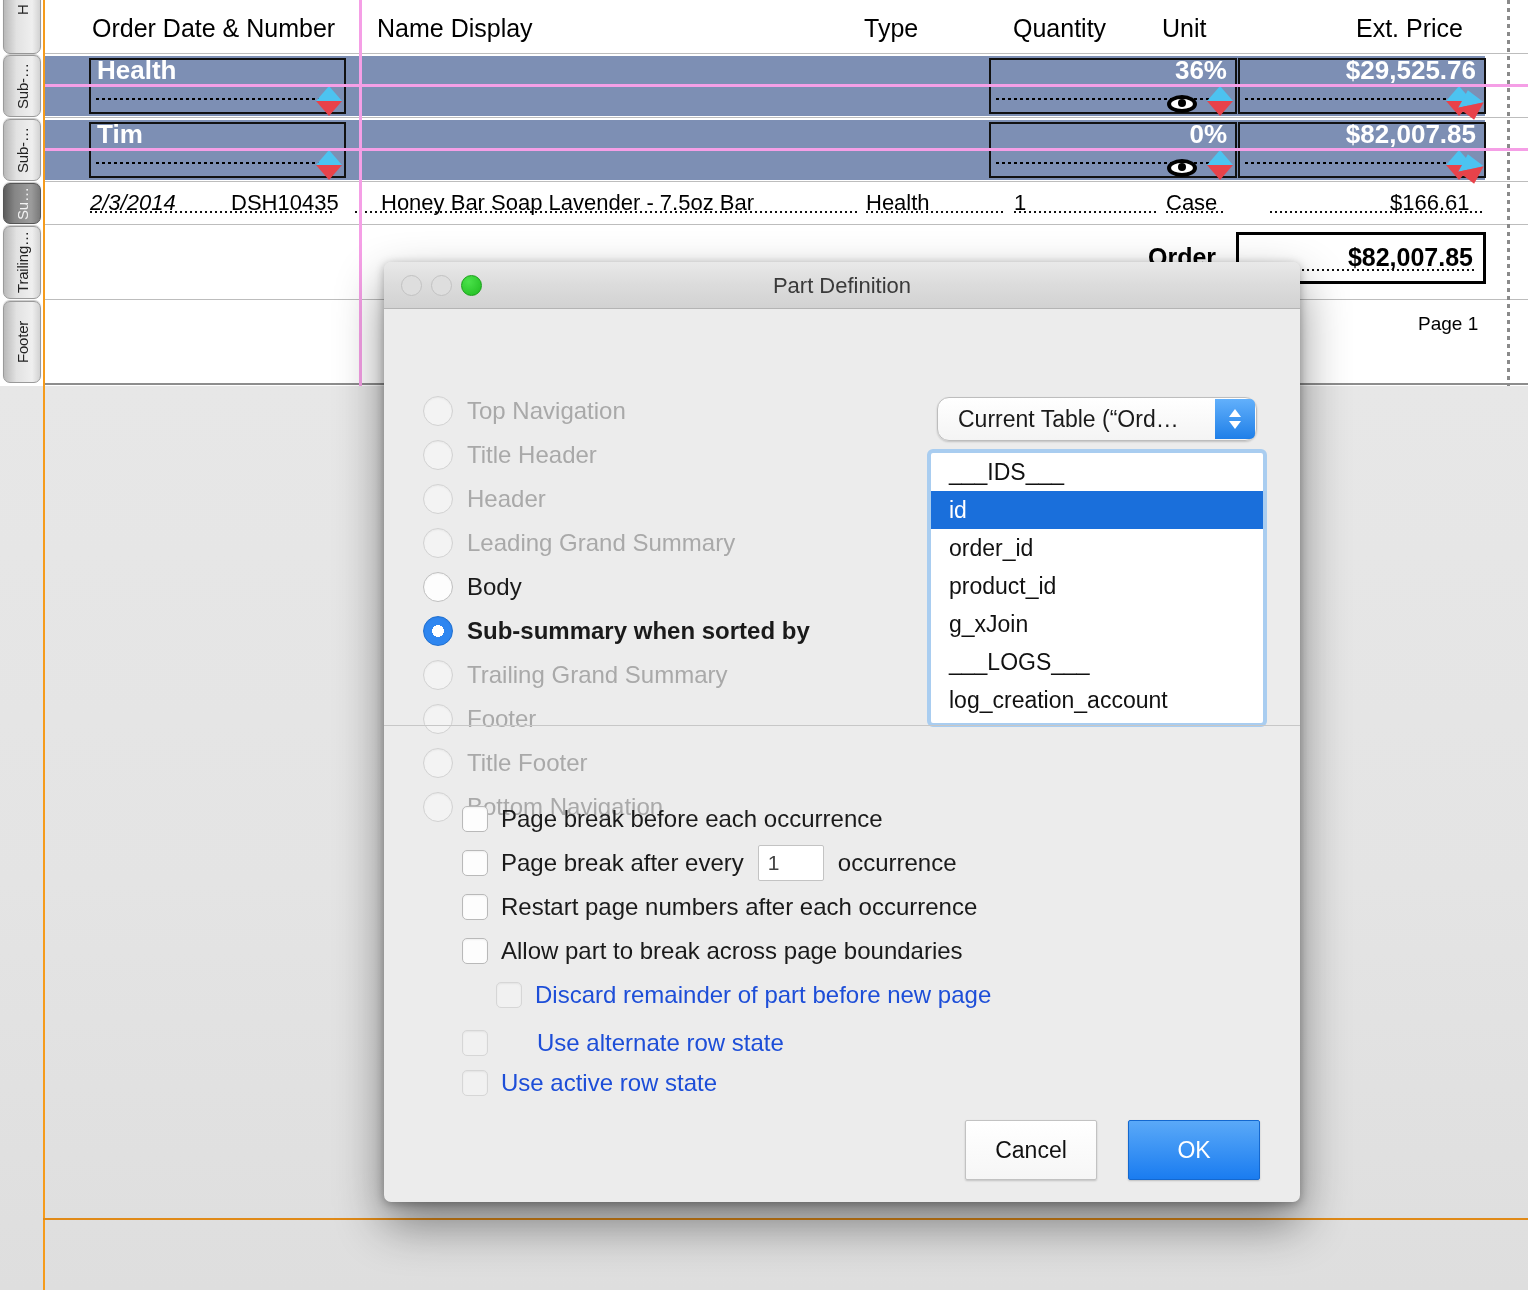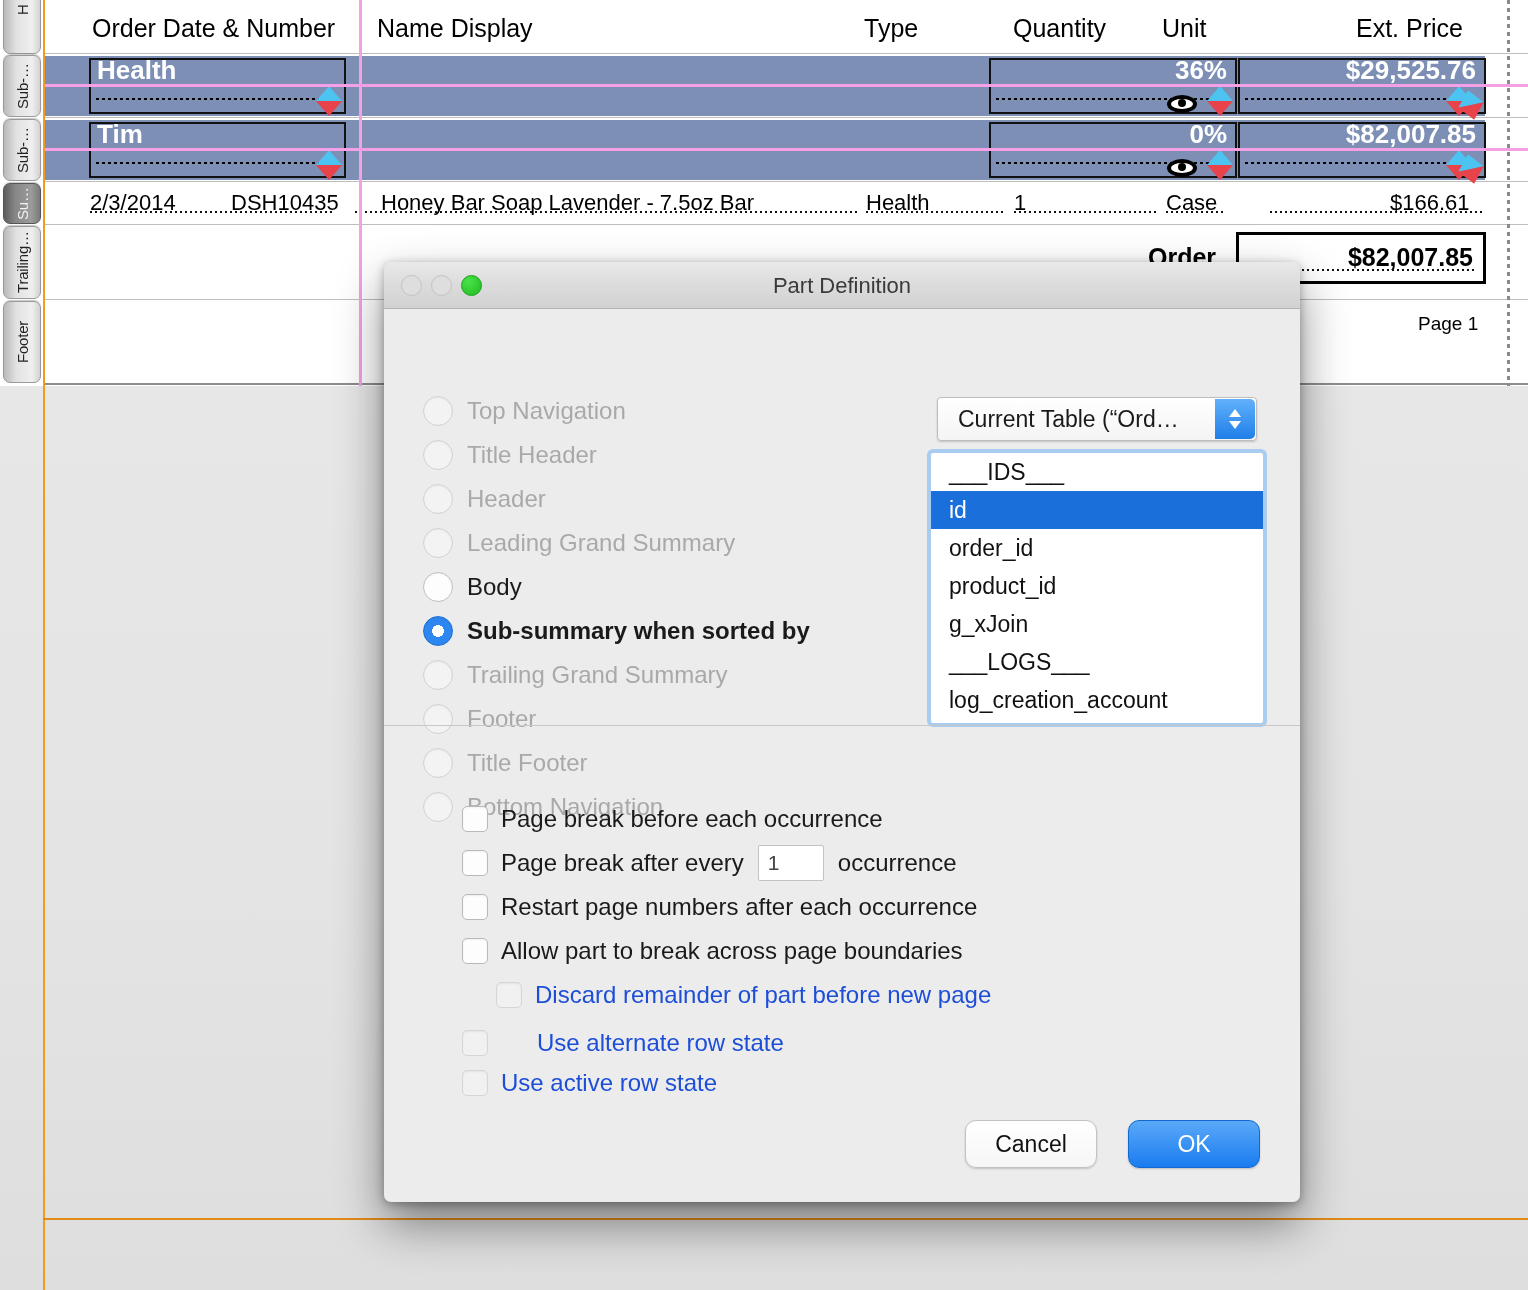--- a/index.html
+++ b/index.html
@@ -106,21 +106,21 @@
      background:#fdfdfd;border:1px solid #c0c0c0;flex:0 0 auto;
      box-shadow:inset 0 1px 2px rgba(0,0,0,.05);}
   .radio.off-dim{background:#f3f3f3;border-color:#d2d2d2;}
   .radio.on{background:radial-gradient(circle at 50% 50%,#fff 0 6px,#2e86f0 6px);border:1px solid #1f6fd0;}
   .rlabel{margin-left:14px;font-size:24px;color:#1a1a1a;white-space:nowrap;}
   .rlabel.dim{color:#a9a9a9;}
 
   
   #tbl-popup{position:absolute;left:553px;top:88px;width:320px;height:44px;
      background:linear-gradient(180deg,#ffffff,#f4f4f4);
-     border:1px solid #bdbdbd;border-radius:4px;box-sizing:border-box;
+     border:1px solid #bdbdbd;border-radius:12px;box-sizing:border-box;
      box-shadow:0 1px 2px rgba(0,0,0,.18);display:flex;align-items:center;}
   #tbl-popup .ptxt{flex:1;padding-left:20px;font-size:23px;color:#1a1a1a;white-space:nowrap;overflow:hidden;}
   #tbl-popup .parrow{width:40px;height:40px;margin:1px 1px 1px 0;border-radius:0 5px 5px 0;
      background:linear-gradient(180deg,#62b0fb,#1f7fe8);
      display:flex;flex-direction:column;align-items:center;justify-content:center;color:#fff;
      font-size:13px;line-height:12px;}
 
   #field-list{position:absolute;left:543px;top:140px;width:340px;height:278px;
      background:#ffffff;border:4px solid #a9cdf0;border-radius:6px;box-sizing:border-box;overflow:hidden;}
   .fl-item{height:38px;line-height:38px;padding-left:18px;font-size:23px;color:#111;white-space:nowrap;}
@@ -135,21 +135,21 @@
      background:#fdfdfd;border:1px solid #b9b9b9;flex:0 0 auto;
      box-shadow:inset 0 1px 2px rgba(0,0,0,.06);}
   .cbox.dim{background:#f1f1f1;border-color:#d6d6d6;}
   .clabel{margin-left:13px;font-size:24px;color:#1a1a1a;white-space:nowrap;}
   .clabel.dim{color:#1d4ed8;}
   #occ-input{width:66px;height:36px;box-sizing:border-box;background:#fff;
      border:1px solid #c3c3c3;border-radius:2px;margin:0 14px;
      font-size:21px;color:#444;padding-left:9px;line-height:34px;}
 
   
-  .btn{position:absolute;height:48px;border-radius:11px;box-sizing:border-box;
+  .btn{position:absolute;height:60px;border-radius:2px;box-sizing:border-box;
      display:flex;align-items:center;justify-content:center;font-size:23px;}
   #btn-cancel{left:581px;top:858px;width:132px;background:linear-gradient(180deg,#ffffff,#f6f6f6);
      border:1px solid #c2c2c2;color:#111;box-shadow:0 1px 2px rgba(0,0,0,.18);}
   #btn-ok{left:744px;top:858px;width:132px;
      background:linear-gradient(180deg,#5aa9f8,#1a7cf0);border:1px solid #1468cf;color:#fff;
      box-shadow:0 1px 2px rgba(0,0,0,.2);}
 </style>
 </head>
 <body>
 
@@ -230,21 +230,21 @@
     <span class="diamond" style="right:12px;bottom:-4px;">
         <span class="up"></span>
         <span class="dn"></span>
       </span>
     <span class="diamond extra" style="right:0px;bottom:-8px;">
         <span class="up"></span>
         <span class="dn"></span>
       </span>
   </div>
 
-  <div class="rpt body" style="left:90px;top:190px;">2/3/2014</div>
+  <div class="rpt body" style="left:90px;top:190px;font-style:italic;">2/3/2014</div>
   <div class="rpt body" style="left:231px;top:190px;text-align:center;">DSH10435</div>
   <div class="rpt body" style="left:381px;top:190px;">Honey Bar Soap Lavender - 7.5oz Bar</div>
   <div class="rpt body" style="left:866px;top:190px;">Health</div>
   <div class="rpt body" style="left:1014px;top:190px;">1</div>
   <div class="rpt body" style="left:1166px;top:190px;">Case</div>
   <div class="rpt body" style="left:1390px;top:190px;">$166.61</div>
   <div class="dotline" style="left:90px;top:211px;width:244px;"></div>
   <div class="dotline" style="left:355px;top:211px;width:505px;"></div>
   <div class="dotline" style="left:866px;top:211px;width:140px;"></div>
   <div class="dotline" style="left:1014px;top:211px;width:145px;"></div>

